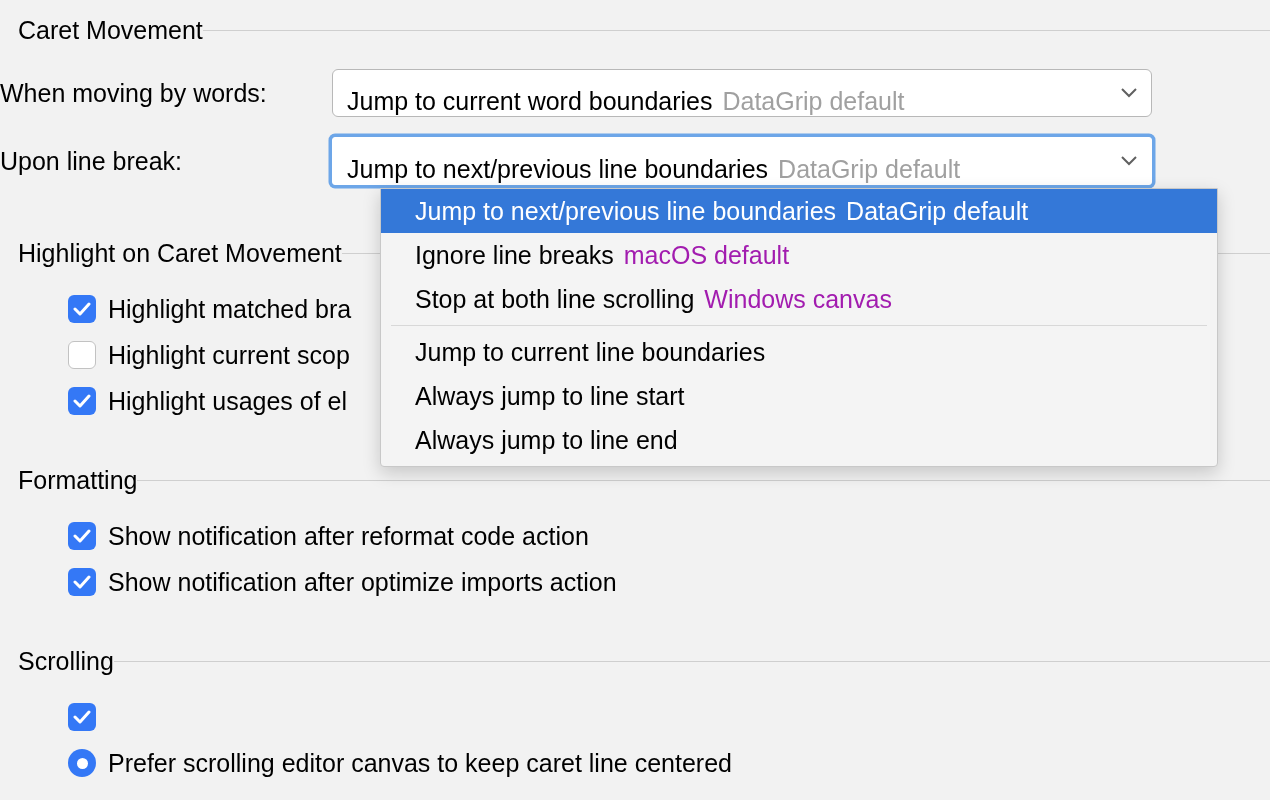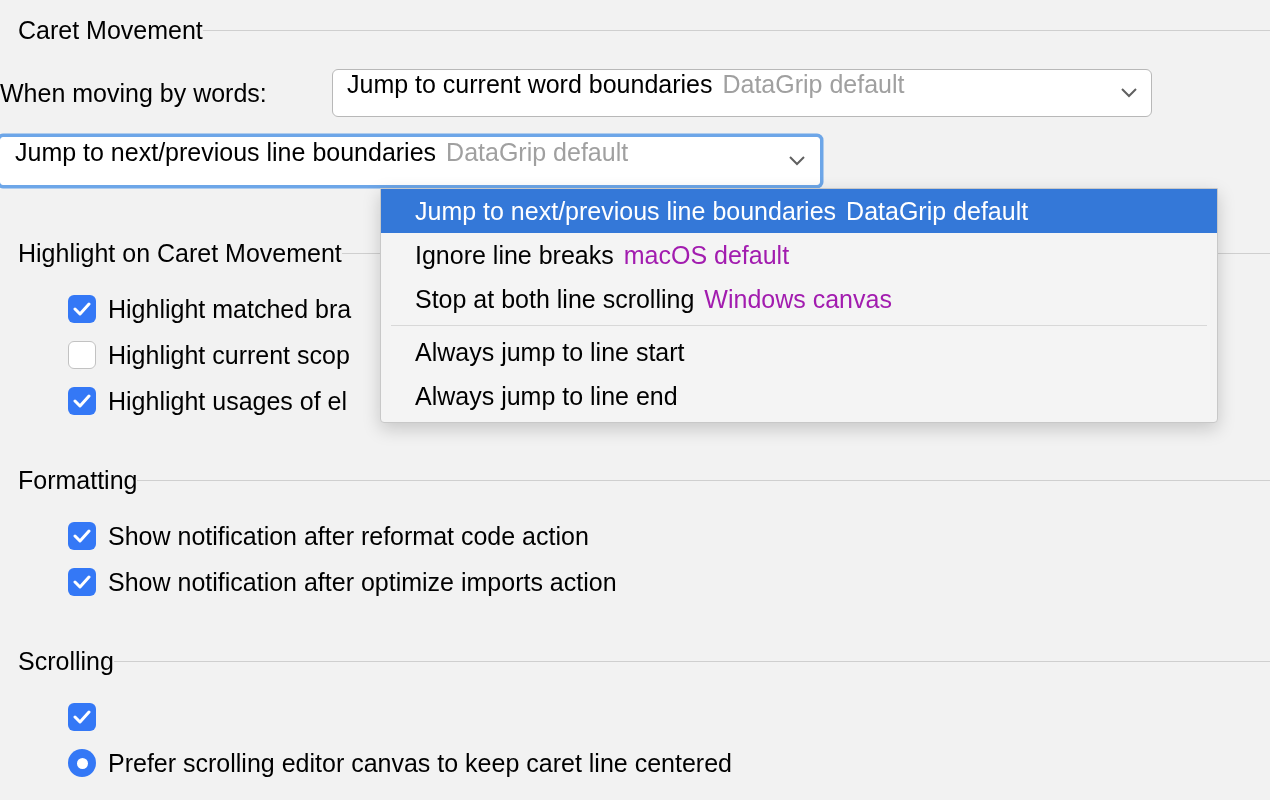--- a/index.html
+++ b/index.html
@@ -40,21 +40,21 @@
       width: 332px;
     }
     .select {
       position: relative;
       flex: 0 0 820px;
       height: 48px;
       border: 1px solid #b8b8b8;
       border-radius: 6px;
       background: #fff;
       display: flex;
-      align-items: flex-start;
+      align-items: flex-end;
       padding: 0 14px;
       cursor: default;
     }
     .select.focused {
       border: 1px solid #fff;
       box-shadow: 0 0 0 3.5px #6da6e8;
       border-radius: 3px;
     }
     .select .value-main {
       color: #000;
@@ -171,20 +171,21 @@
       <svg width="16" height="10" viewBox="0 0 16 10">
           <path d="M1 1 L8 8 L15 1" fill="none" stroke="#606060" stroke-width="2"></path>
         </svg>
     </span>
   </div>
 </div>
 
 <div style="height:20px"></div>
 
 <div class="row">
+  <div class="label">Upon line break:</div>
   <div class="select focused">
     <span class="value-main">Jump to next/previous line boundaries</span>
     <span class="value-hint">DataGrip default</span>
     <span class="chevron">
       <svg width="16" height="10" viewBox="0 0 16 10">
           <path d="M1 1 L8 8 L15 1" fill="none" stroke="#606060" stroke-width="2"></path>
         </svg>
     </span>
   </div>
 </div>
@@ -280,18 +281,21 @@
   <div class="dropdown-item">
     <span>Ignore line breaks</span>
     <span class="hint">macOS default</span>
   </div>
   <div class="dropdown-item">
     <span>Stop at both line scrolling</span>
     <span class="hint">Windows canvas</span>
   </div>
   <div class="dropdown-sep"></div>
   <div class="dropdown-item">
+    <span>Jump to current line boundaries</span>
+  </div>
+  <div class="dropdown-item">
     <span>Always jump to line start</span>
   </div>
   <div class="dropdown-item">
     <span>Always jump to line end</span>
   </div>
 </div>
 
 </body></html>

